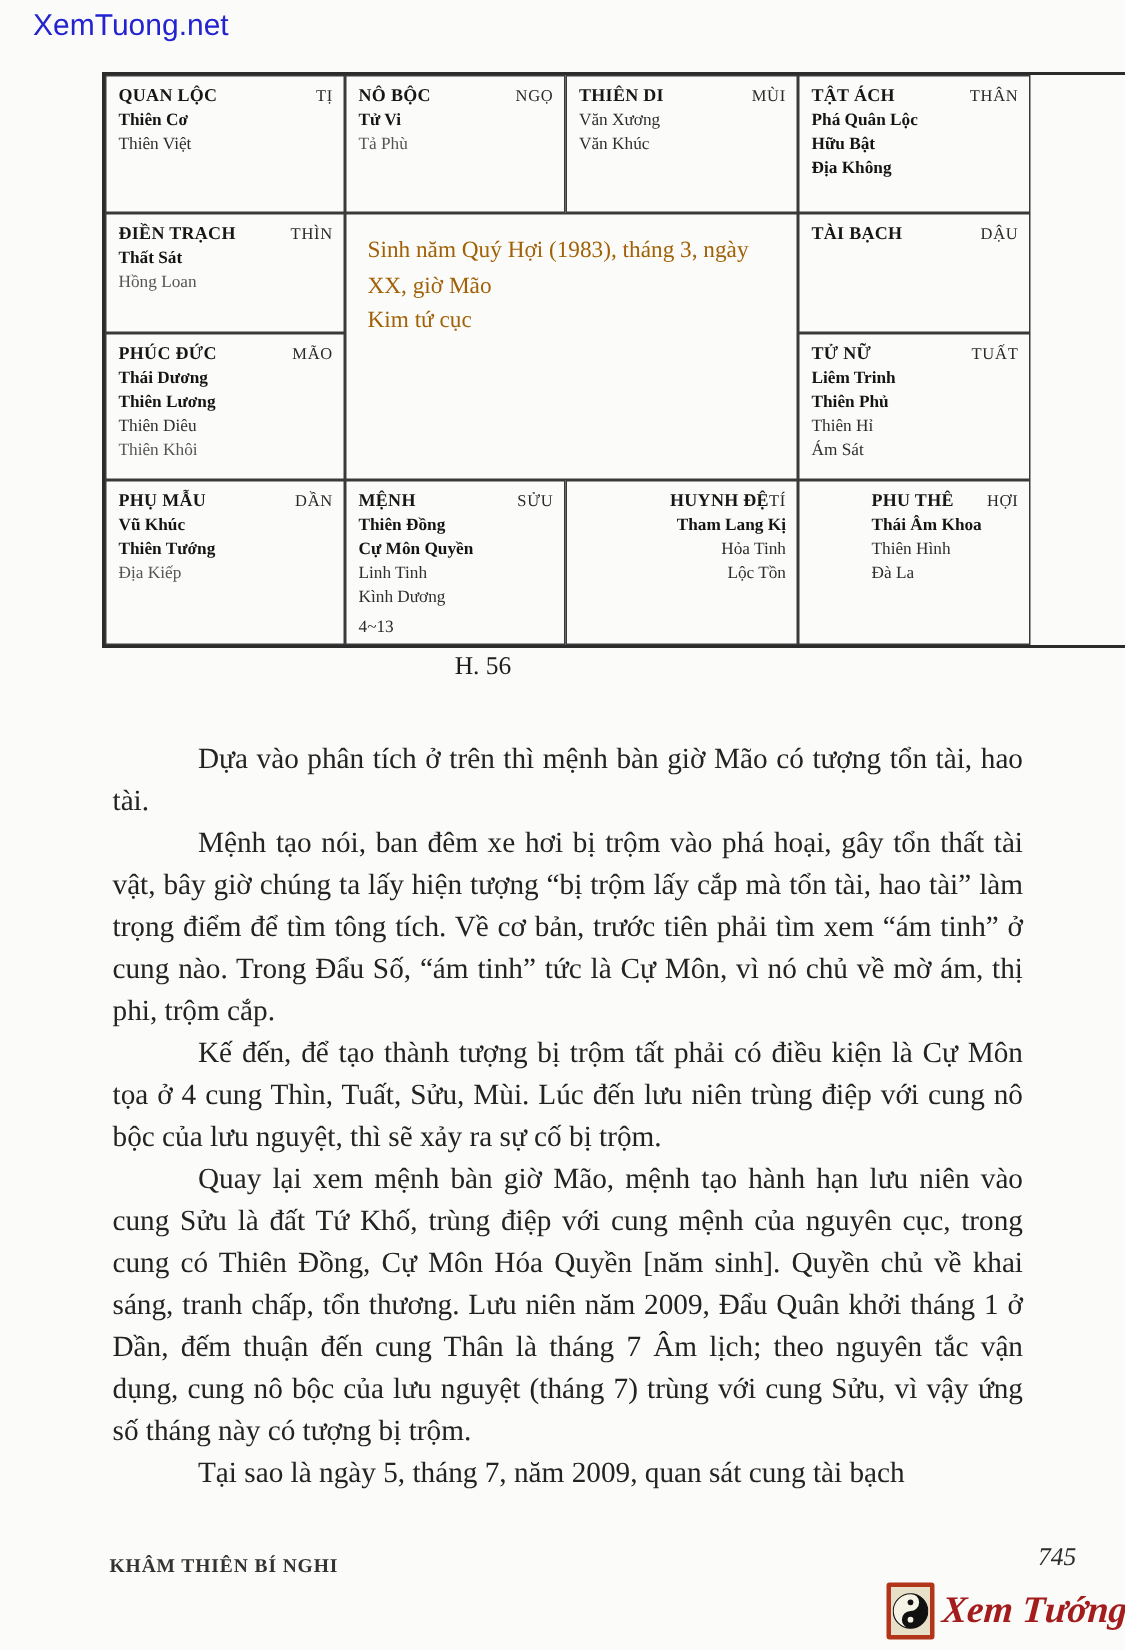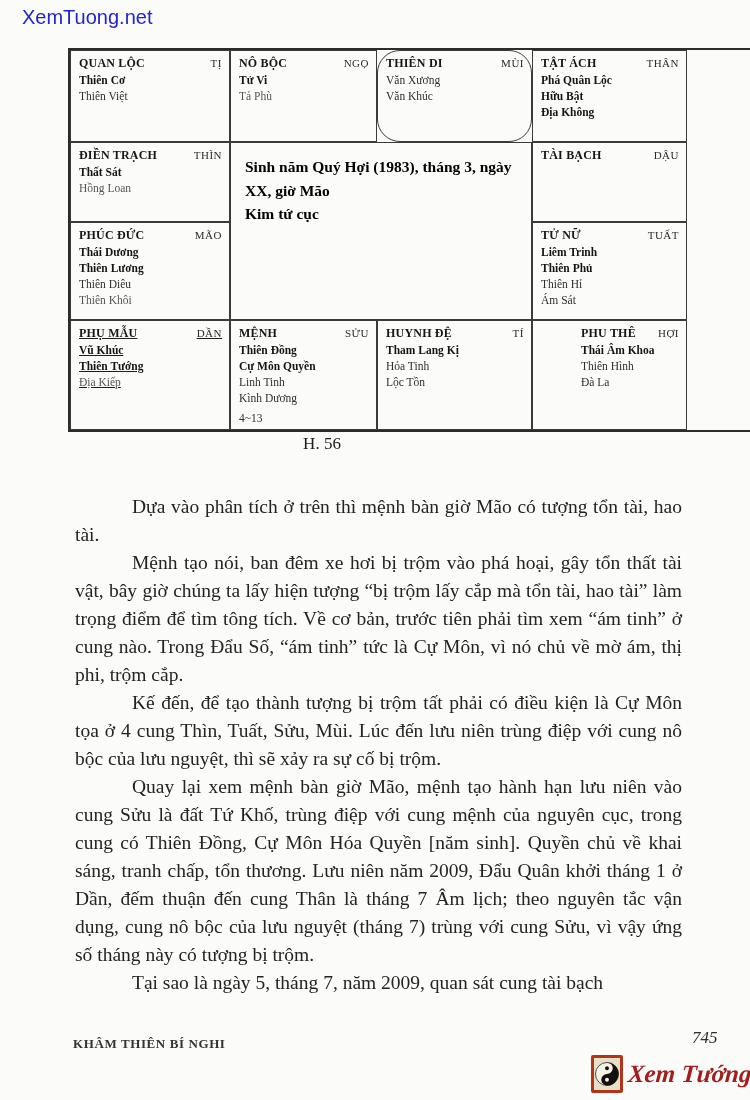--- a/index.html
+++ b/index.html
@@ -30,32 +30,32 @@
   }
   .cell-head { display:flex; justify-content:space-between; align-items:baseline; margin-bottom:1px; }
   .pname { font-weight:bold; font-size:12px; letter-spacing:.2px; color:#161616; white-space:nowrap; }
   .branch { font-size:11px; color:#2a2a2a; letter-spacing:.5px; white-space:nowrap; }
   .star  { font-size:11.5px; line-height:16px; color:#2e2e2e; white-space:nowrap; }
   .star.b { font-weight:bold; color:#141414; }
   .star.lt { color:#555; }
   .age-note { margin-top:auto; font-size:11.5px; color:#2a2a2a; padding-bottom:1px; }
   .c-quanloc  { grid-area:1/1/2/2; }
   .c-noboc    { grid-area:1/2/2/3; }
-  .c-thiendi  { grid-area:1/3/2/4;border-radius:23px; }
+  .c-thiendi  { grid-area:1/3/2/4; }
   .c-tatach   { grid-area:1/4/2/5; }
   .c-dientrach{ grid-area:2/1/3/2; }
   .c-center   { grid-area:2/2/4/4; padding:12px 14px; }
   .c-taibach  { grid-area:2/4/3/5; }
   .c-phucduc  { grid-area:3/1/4/2; }
   .c-tunu     { grid-area:3/4/4/5; }
-  .c-phumau   { grid-area:4/1/5/2;text-decoration:underline; }
+  .c-phumau   { grid-area:4/1/5/2; }
   .c-menh     { grid-area:4/2/5/3; }
-  .c-huynhde  { grid-area:4/3/5/4; }
+  .c-huynhde  { grid-area:4/3/5/4;align-items:flex-end; }
   .c-phuthe   { grid-area:4/4/5/5;padding-left:48px; }
-  .center-line { font-size:15.5px; line-height:1.52; color:#000000;font-weight:bold; }
+  .center-line { font-size:15.5px; line-height:1.52; color:#a16207; }
   .caption {
     position:absolute; left:0; top:434px; width:644px;
     text-align:center; font-size:17px; color:#1d1d1d;
   }
   
   .body-text {
     position:absolute; left:75px; top:473px; width:607px;
     font-size:19.5px; line-height:28px; text-align:justify; color:#232323;margin-top:20px;
   }
   .body-text p { text-indent:57px; margin:0; }

